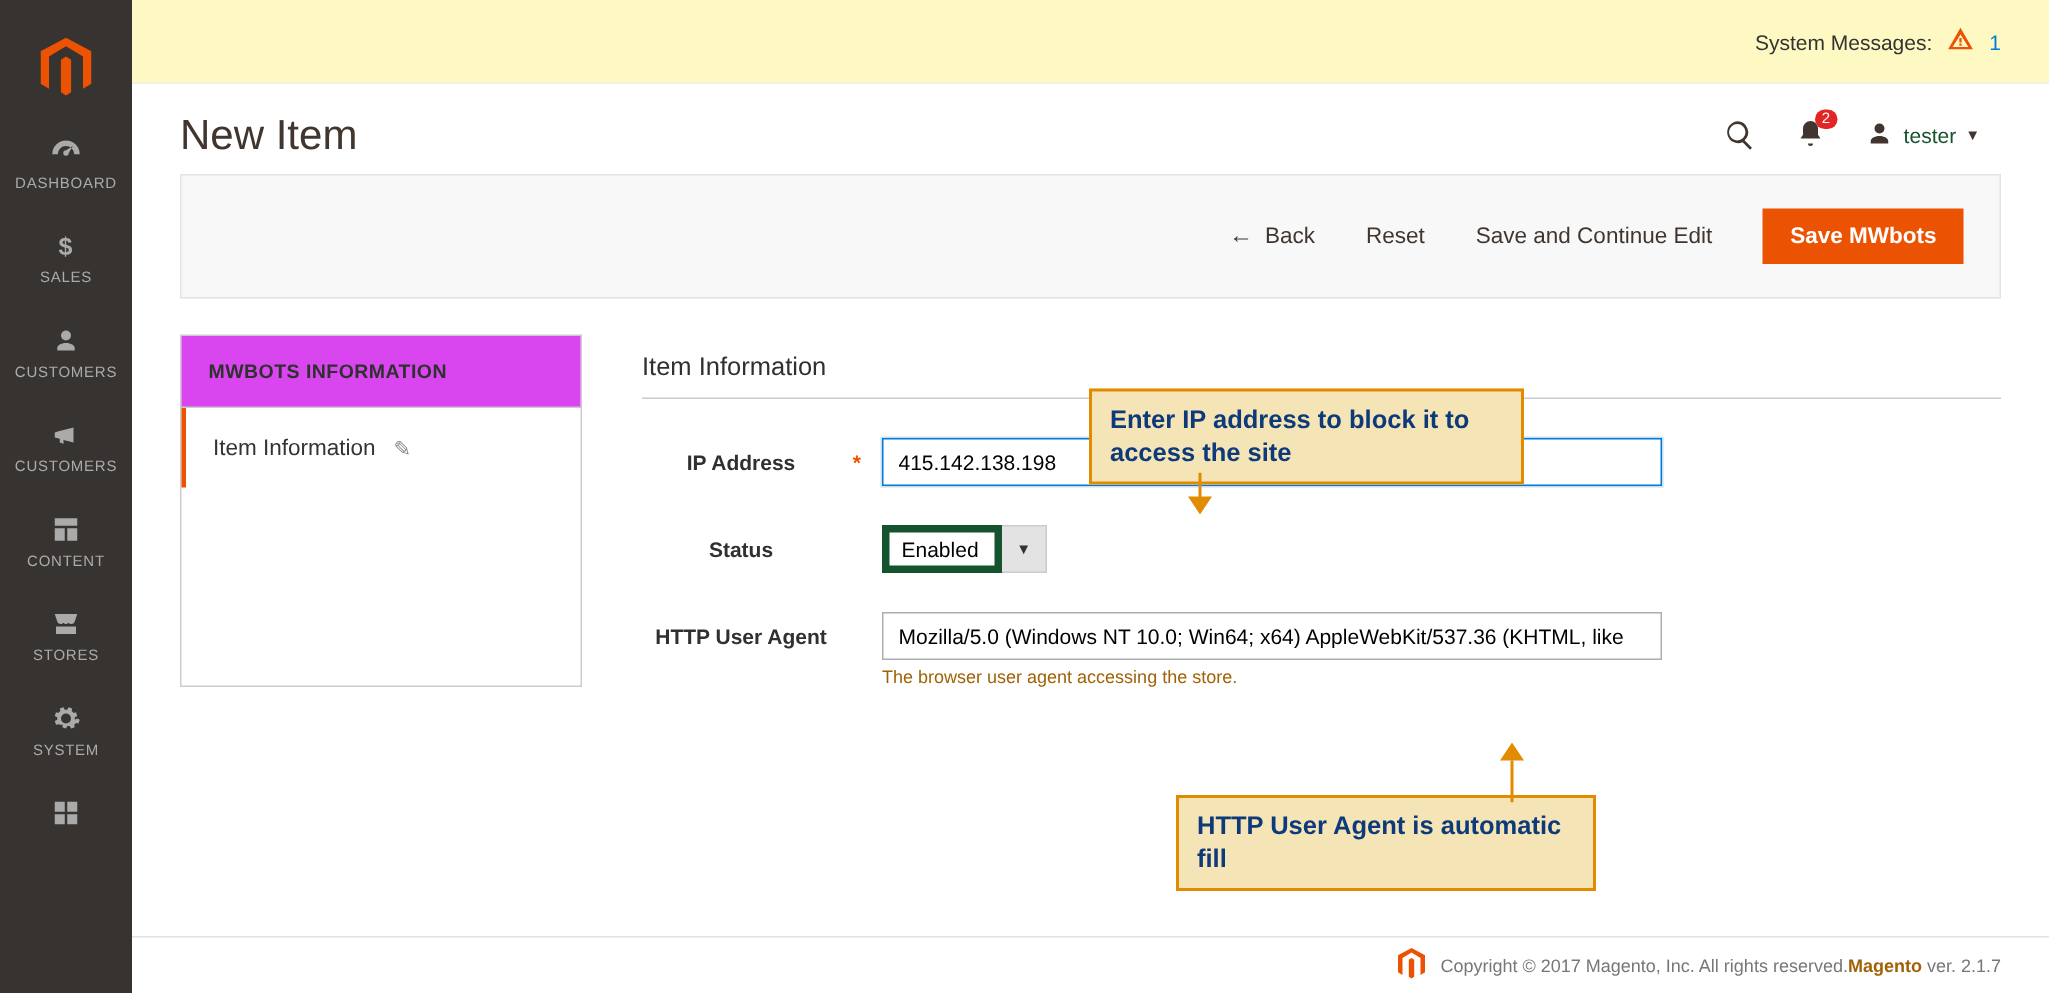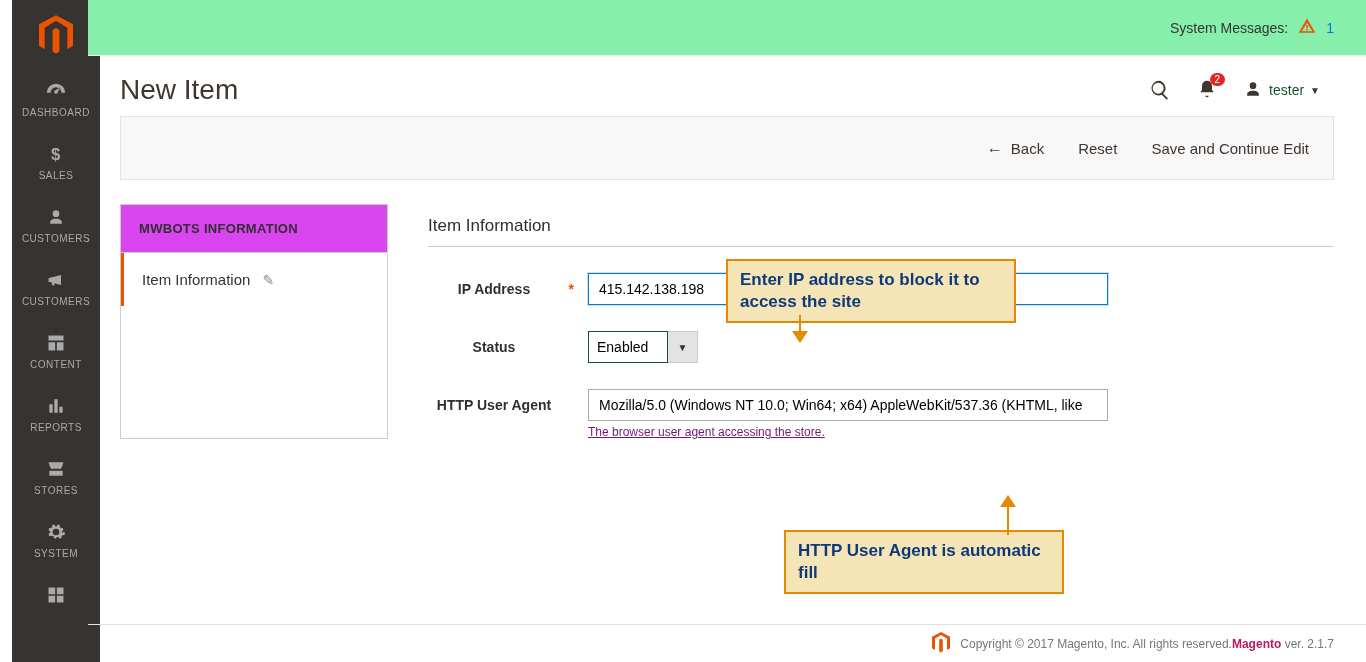--- a/index.html
+++ b/index.html
@@ -1,29 +1,29 @@
 <!DOCTYPE html>
 <html><head>
 <meta charset="utf-8">
 <style>
 * { box-sizing: border-box; margin: 0; padding: 0; }
 body { font-family: 'Helvetica Neue', Arial, sans-serif; font-size: 14px; color: #333; background: #fff; width: 1366px; height: 662px; overflow: hidden; position: relative; }
 
 
-.sidebar { position: absolute; left: 0; top: 0; width: 88px; height: 662px; background: #373330; display: flex; flex-direction: column; align-items: center; padding-top: 12px; margin-left: 12px; }
+.sidebar { position: absolute; left: 0; top: 0; width: 88px; height: 662px; background: #373330; display: flex; flex-direction: column; align-items: center; padding-top: 22px; }
 .sidebar-logo { width: 40px; height: 45px; margin-bottom: 10px; display: flex; align-items: center; justify-content: center; }
 .sidebar-item { width: 88px; padding: 12px 4px; display: flex; flex-direction: column; align-items: center; cursor: pointer; }
 .sidebar-item-icon { width: 24px; height: 24px; margin-bottom: 4px; display: flex; align-items: center; justify-content: center; }
 .sidebar-item-label { font-size: 10px; color: #aaa; letter-spacing: 0.5px; text-align: center; }
 
 
 .main { position: absolute; left: 88px; top: 0; right: 0; height: 662px; }
 
 
-.sysmsg { background: #86efac; height: 56px; display: flex; align-items: center; justify-content: flex-end; padding: 0 32px; border-bottom: 1px solid #eee; }
+.sysmsg { background: #fef9c3; height: 56px; display: flex; align-items: center; justify-content: flex-end; padding: 0 32px; border-bottom: 1px solid #eee; }
 .sysmsg-text { font-size: 14px; color: #333; margin-right: 10px; }
 .sysmsg-warn { color: #eb5202; margin-right: 10px; }
 .sysmsg-count { color: #007bdb; }
 
 
 .page-header { display: flex; align-items: center; justify-content: space-between; padding: 18px 46px 10px 32px; }
 .page-title { font-size: 28px; font-weight: 300; color: #41362f; }
 .header-actions { display: flex; align-items: center; gap: 26px; }
 .search-icon, .bell-icon, .user-icon { cursor: pointer; display: flex; align-items: center; }
 .bell-wrap { position: relative; }
@@ -45,39 +45,39 @@
 .side-panel-item { padding: 18px; font-size: 15px; color: #333; display: flex; align-items: center; gap: 12px; border-left: 3px solid #eb5202; cursor: pointer; }
 .pencil-icon { color: #888; font-size: 14px; }
 
 .form-area { flex: 1; padding-top: 12px; position: relative; }
 .section-title { font-size: 17px; color: #303030; padding-bottom: 10px; border-bottom: 1px solid #ccc; margin-bottom: 26px; }
 .form-row { display: flex; align-items: center; margin-bottom: 26px; }
 .form-label { width: 160px; text-align: center; padding-right: 28px; font-size: 14px; color: #303030; font-weight: 600; position: relative; }
 .req-star { color: #eb5202; position: absolute; right: 14px; }
 .form-input { height: 32px; padding: 0 10px; border: 1px solid #adadad; font-size: 14px; width: 520px; }
 .form-input.focused { border: 1px solid #007bdb; box-shadow: 0 0 0 1px #c7e0f1; }
-.form-select { height: 32px; padding: 0 8px; border: 1px solid #14532d; font-size: 14px; width: 80px; background: #fff; }
+.form-select { height: 32px; padding: 0 8px; border: 5px solid #14532d; font-size: 14px; width: 80px; background: #fff; }
 .select-wrap { display: flex; }
 .select-btn { width: 30px; height: 32px; border: 1px solid #ccc; border-left: none; background: #e3e3e3; display: flex; align-items: center; justify-content: center; font-size: 10px; cursor: pointer; }
-.form-hint { font-size: 12px; color: #701a75; margin-top: 4px; margin-left: 160px; padding-left: 0; text-decoration: underline; }
+.form-hint { font-size: 12px; color: #a16207; margin-top: 4px; margin-left: 160px; padding-left: 0; }
 .ua-row .form-input { width: 520px; }
 
 
 .callout { position: absolute; background: #f5e4b5; border: 2px solid #e38b00; padding: 8px 12px; font-size: 17px; font-weight: 700; color: #0d3a7a; line-height: 1.3; z-index: 10; }
 .callout-arrow { position: absolute; z-index: 10; }
 .callout1 { left: 638px; top: 259px; width: 290px; }
 .arrow1 { left: 700px; top: 315px; }
 .callout2 { left: 696px; top: 530px; width: 280px; }
 .arrow2 { left: 908px; top: 495px; }
 
 
 .footer { position: absolute; bottom: 0; left: 88px; right: 0; height: 38px; border-top: 1px solid #e3e3e3; display: flex; align-items: center; justify-content: flex-end; padding: 0 32px; font-size: 12px; color: #777; }
 .footer-left { display: flex; align-items: center; gap: 10px; }
 .footer-logo { color: #eb5202; }
-.footer-right strong { color: #be185d; }
+.footer-right strong { color: #a16207; }
 </style>
 </head>
 <body>
 
 <div class="sidebar">
   <div class="sidebar-logo">
     <svg viewBox="0 0 30 35" width="34" height="40">
         <path fill="#eb5202" d="M15 0 L30 8 L30 27 L25 30 L25 11 L15 5 L5 11 L5 30 L0 27 L0 8 Z M12 13 L12 32 L15 34 L18 32 L18 13 L15 11 Z"></path>
       </svg>
   </div>
@@ -113,28 +113,20 @@
       </span>
     <span class="sidebar-item-label">CUSTOMERS</span>
   </div>
   <div class="sidebar-item">
     <span class="sidebar-item-icon">
         <svg width="20" height="20" viewBox="0 0 24 24">
           <path fill="#aaa" d="M3 3h18v6H3V3zm0 8h8v10H3V11zm10 0h8v10h-8V11z"></path>
         </svg>
       </span>
     <span class="sidebar-item-label">CONTENT</span>
-  </div>
-  <div class="sidebar-item">
-    <span class="sidebar-item-icon">
-        <svg width="20" height="20" viewBox="0 0 24 24">
-          <path fill="#aaa" d="M4 20V10h4v10H4zm6 0V4h4v16h-4zm6 0v-7h4v7h-4z"></path>
-        </svg>
-      </span>
-    <span class="sidebar-item-label">REPORTS</span>
   </div>
   <div class="sidebar-item">
     <span class="sidebar-item-icon">
         <svg width="20" height="20" viewBox="0 0 24 24">
           <path fill="#aaa" d="M3 4h18l-2 6a3 3 0 01-3 2 3 3 0 01-2-1 3 3 0 01-2 1 3 3 0 01-2-1 3 3 0 01-2 1 3 3 0 01-3-2L3 4zm1 10h16v6H4v-6z"></path>
         </svg>
       </span>
     <span class="sidebar-item-label">STORES</span>
   </div>
   <div class="sidebar-item">
@@ -188,20 +180,21 @@
     </div>
   </div>
 
   <div class="action-bar">
     <span class="action-link back">
       <span class="arrow">←</span>
       <span>Back</span>
     </span>
     <span class="action-link">Reset</span>
     <span class="action-link">Save and Continue Edit</span>
+    <button class="action-primary">Save MWbots</button>
   </div>
 
   <div class="content-row">
     <div class="side-panel">
       <div class="side-panel-head">MWBOTS INFORMATION</div>
       <div class="side-panel-item">
         <span>Item Information</span>
         <span class="pencil-icon">✎</span>
       </div>
     </div>

